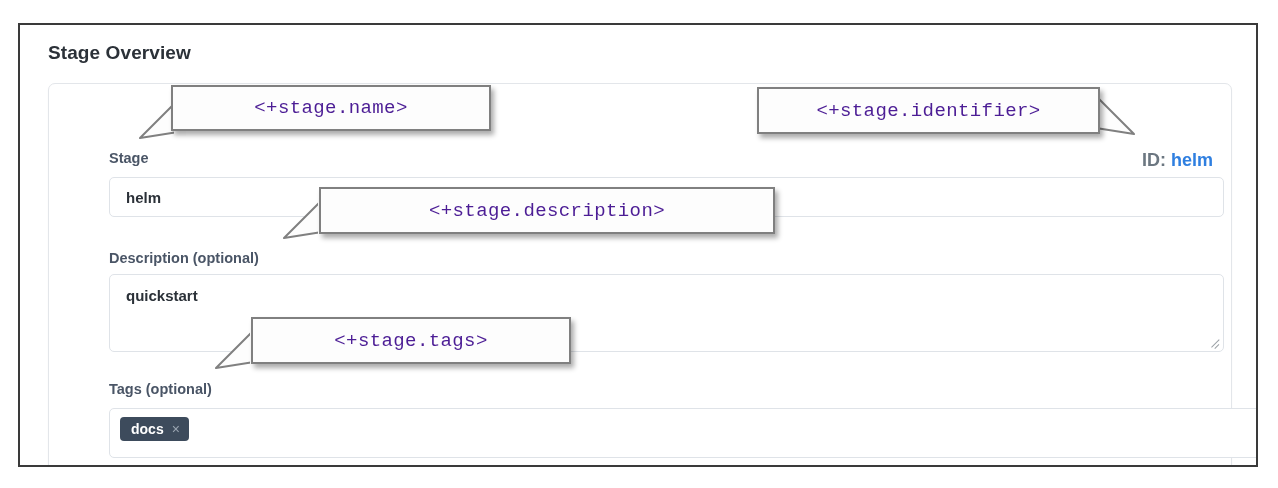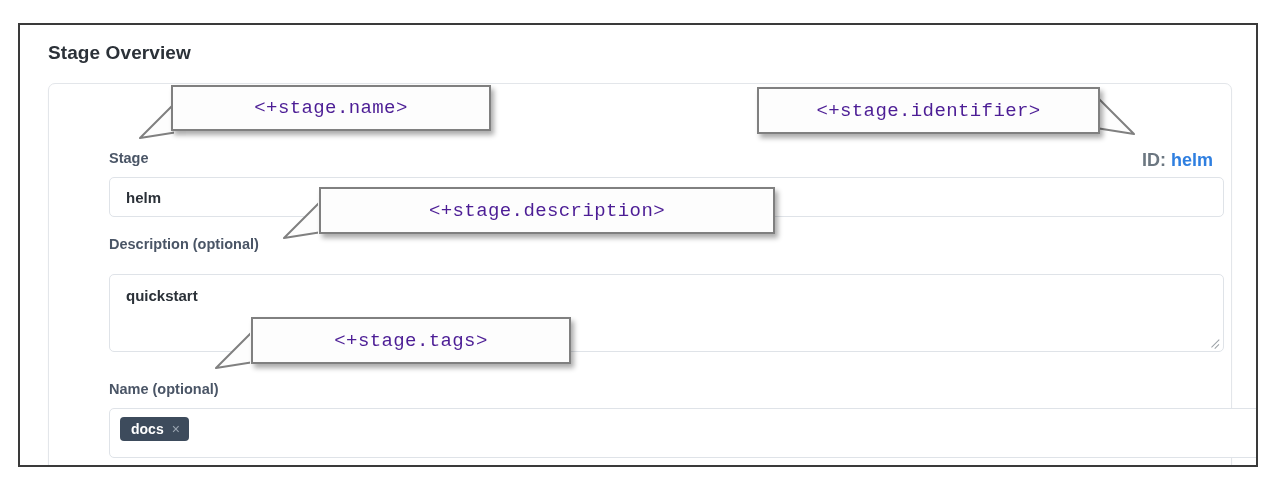--- a/index.html
+++ b/index.html
@@ -201,27 +201,27 @@
 
     <div class="field-label" style="left:60px; top:66px;">Stage</div>
 
     <div id="stage-id-line">
       <span id="stage-id-label">ID:</span>
       <span id="stage-id-value">helm</span>
     </div>
 
     <input id="name-input" class="text-input" type="text" value="helm" style="">
 
-    <div class="field-label" style="left:60px; top:152px;">Description (optional)</div>
+    <div class="field-label" style="left:60px; top:166px;">Description (optional)</div>
 
     <textarea id="description-textarea" class="text-input" style="">quickstart</textarea>
 
     <div id="description-resize-grip"></div>
 
-    <div class="field-label" style="left:60px; top:297px;">Name (optional)</div>
+    <div class="field-label" style="left:60px; top:297px;">Tags (optional)</div>
 
     <div id="tags-input-box">
       <span class="tag-chip">
         <span>docs</span>
         <span class="tag-remove">×</span>
       </span>
     </div>
 
   </div>
 </div>

